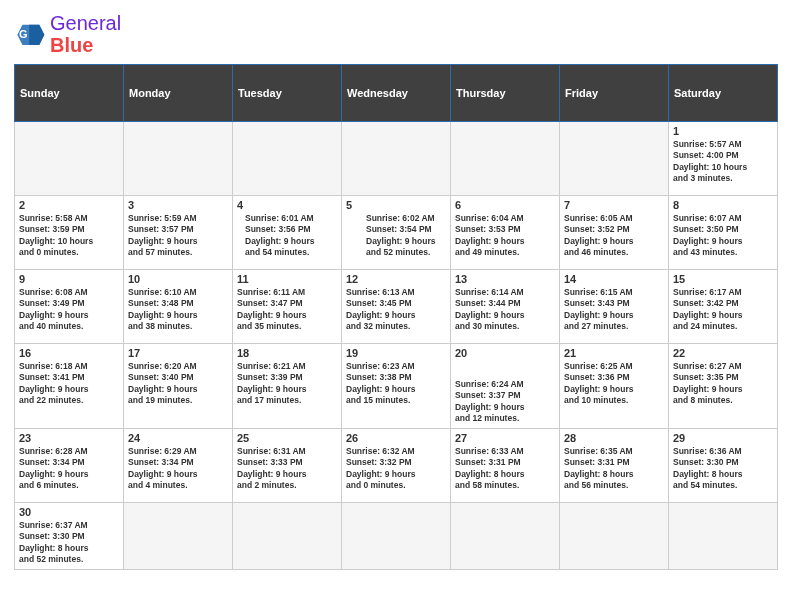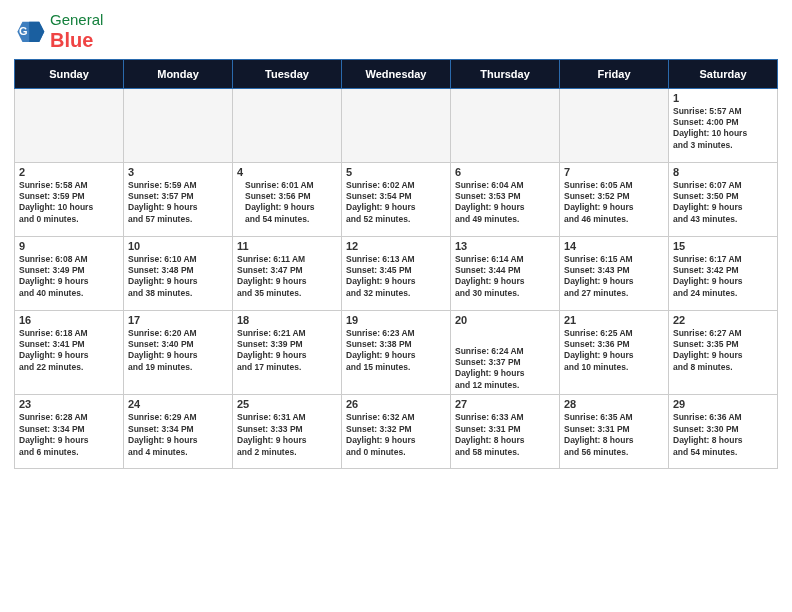--- a/index.html
+++ b/index.html
@@ -44,24 +44,24 @@
     .cal-subtitle {
       font-size: 13px;
       color: #555;
     }
     .calendar {
       width: 100%;
       border-collapse: collapse;
       font-size: 9.5px;
     }
     .calendar th {
-      background: #0f172a;
+      background: #404040;
       color: #fff;
-      text-align: center;
-      padding: 8px 5px;
+      text-align: left;
+      padding: 22px 5px;
       font-size: 11px;
       font-weight: bold;
       border: 1px solid #2a6aad;
     }
     .calendar td {
       border: 1px solid #ccc;
       vertical-align: top;
       padding: 3px 4px;
       width: calc(100% / 7);
       height: 74px;
@@ -91,21 +91,21 @@
 
 <div class="page">
   <div class="header">
     <div class="logo-area">
       <svg class="logo-blue-shape" width="38" height="38" viewBox="0 0 38 38">
         <polygon points="10,8 30,8 36,20 30,32 10,32 4,20" fill="#3d7ebf"></polygon>
         <polygon points="18,8 30,8 36,20 30,32 18,32" fill="#1a5fa0"></polygon>
         <text x="6" y="24" font-size="13" font-weight="bold" fill="white" font-family="Arial">G</text>
       </svg>
       <div>
-        <div style="font-size:15px;color:#15803d;line-height:1.1;">General</div>
+        <div style="font-size:20px;color:#6d28d9;line-height:1.1;">General</div>
         <div style="font-size:20px;color:#ef4444;font-weight:bold;line-height:1.1;">Blue</div>
       </div>
     </div>
     <div class="title-area">
       <div class="cal-title"></div>
       <div class="cal-subtitle"></div>
     </div>
   </div>
 
   <table class="calendar">
@@ -153,21 +153,21 @@
           </td>
           <td>
             <span class="day-num">4</span>
             <div class="day-info" style="white-space: pre-line; margin-left: 8px;">Sunrise: 6:01 AM
 Sunset: 3:56 PM
 Daylight: 9 hours
 and 54 minutes.</div>
           </td>
           <td>
             <span class="day-num">5</span>
-            <div class="day-info" style="white-space: pre-line;">Sunrise: 6:02 AM
+            <div class="day-info" style="white-space: pre-line; margin-left: 20px;">Sunrise: 6:02 AM
 Sunset: 3:54 PM
 Daylight: 9 hours
 and 52 minutes.</div>
           </td>
           <td>
             <span class="day-num">6</span>
             <div class="day-info" style="white-space: pre-line;">Sunrise: 6:04 AM
 Sunset: 3:53 PM
 Daylight: 9 hours
 and 49 minutes.</div>
@@ -333,15 +333,30 @@
 and 56 minutes.</div>
           </td>
           <td>
             <span class="day-num">29</span>
             <div class="day-info" style="white-space: pre-line;">Sunrise: 6:36 AM
 Sunset: 3:30 PM
 Daylight: 8 hours
 and 54 minutes.</div>
           </td>
         </tr>
+        <tr class="last-row">
+          <td>
+            <span class="day-num">30</span>
+            <div class="day-info" style="white-space: pre-line;">Sunrise: 6:37 AM
+Sunset: 3:30 PM
+Daylight: 8 hours
+and 52 minutes.</div>
+          </td>
+          <td class="empty"></td>
+          <td class="empty"></td>
+          <td class="empty"></td>
+          <td class="empty"></td>
+          <td class="empty"></td>
+          <td class="empty"></td>
+        </tr>
       </tbody>
   </table>
 </div>
 
 </body></html>

